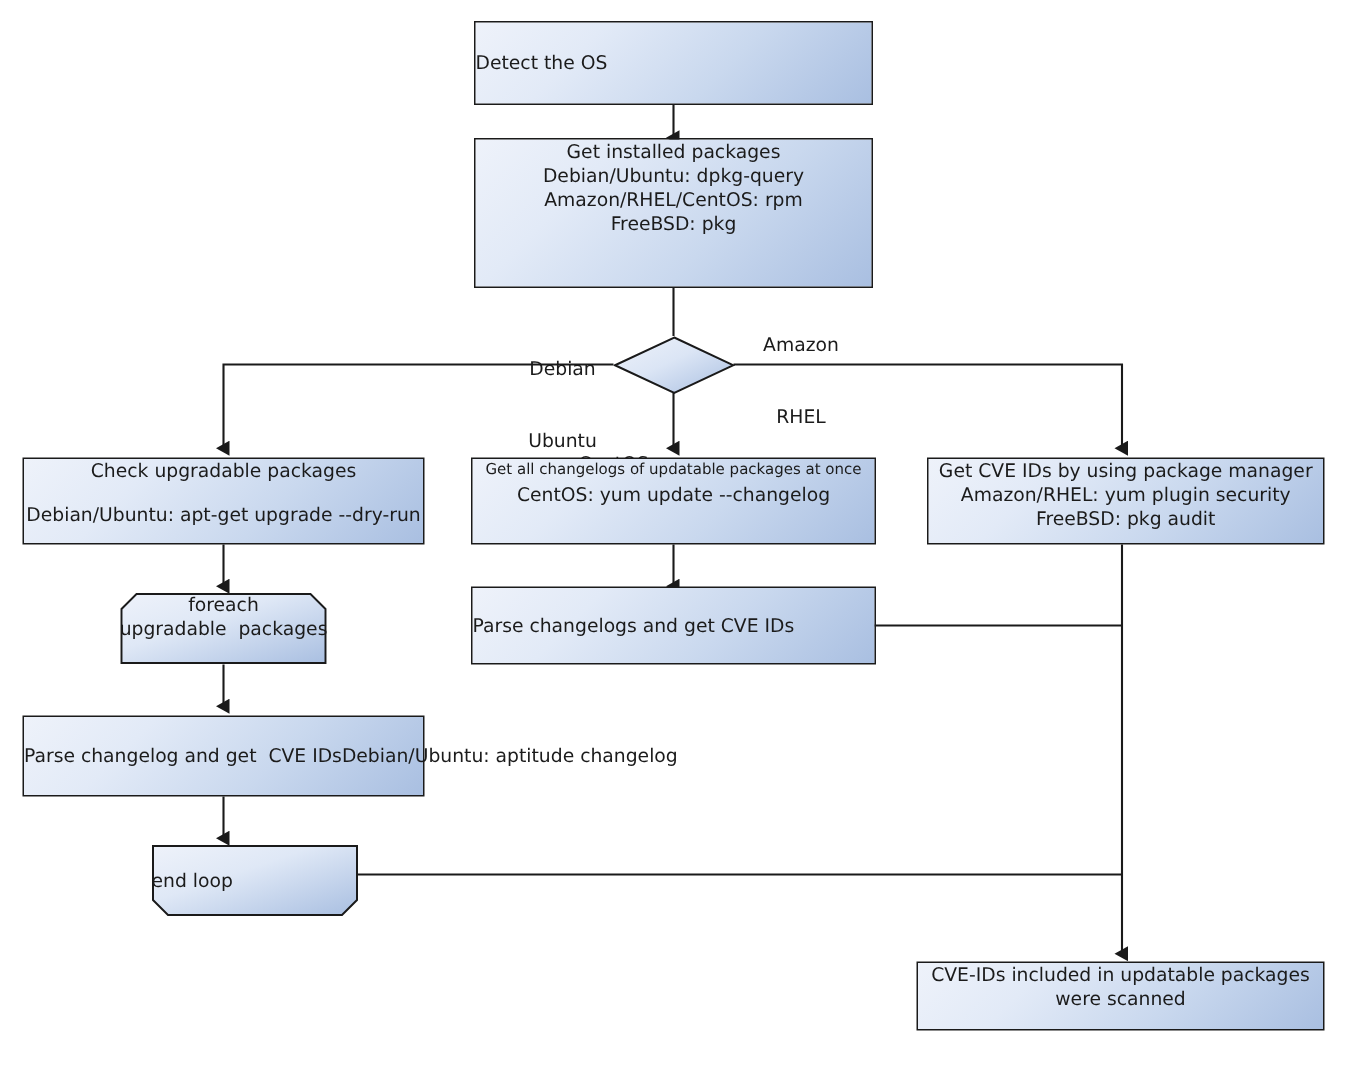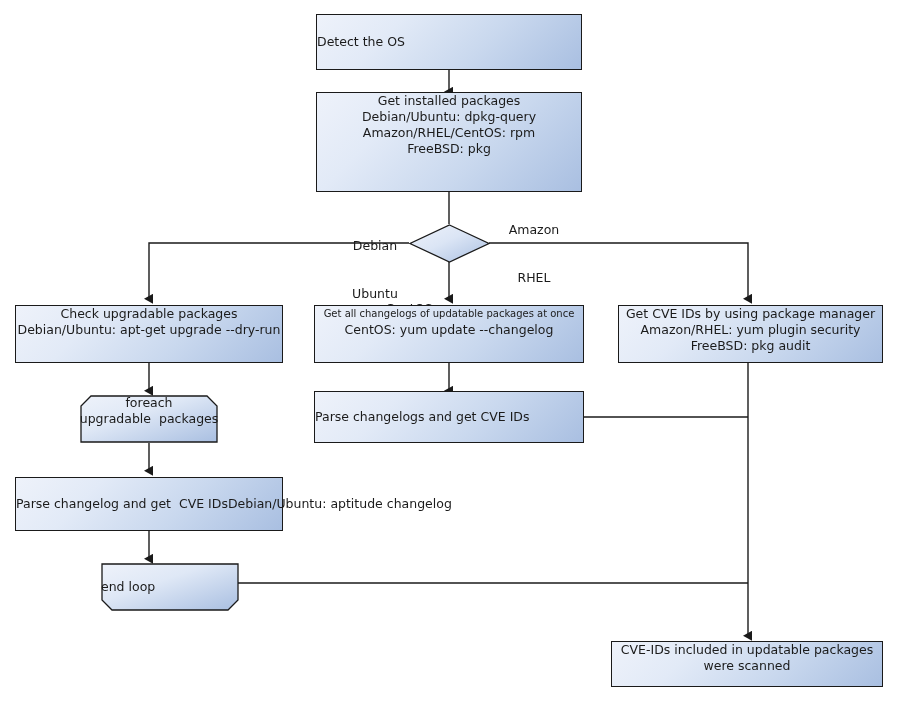--- a/index.html
+++ b/index.html
@@ -147,21 +147,21 @@
   <div class="edge-label" style="left:494px; top:190px; width:80px;">
     <div>Amazon</div>
     <div>RHEL</div>
     <div>FreeBSD</div>
   </div>
 
   <div class="edge-label" style="left:378px; top:269px; width:62px;">
     <div>CentOS</div>
   </div>
 
-  <div class="node box" style="left:15px; top:305px; width:268px; height:58px; flex-direction:column;">
+  <div class="node box" style="left:15px; top:305px; width:268px; height:58px; flex-direction:column;gap:13px;">
     <span>Check upgradable packages</span>
     <span>Debian/Ubuntu: apt-get upgrade --dry-run</span>
   </div>
 
   <div class="node box" style="left:314px; top:305px; width:270px; height:58px; flex-direction:column;">
     <span style="font-size:10px;">Get all changelogs of updatable packages at once</span>
     <span>CentOS: yum update --changelog</span>
   </div>
 
   <div class="node box" style="left:618px; top:305px; width:265px; height:58px; flex-direction:column;">

